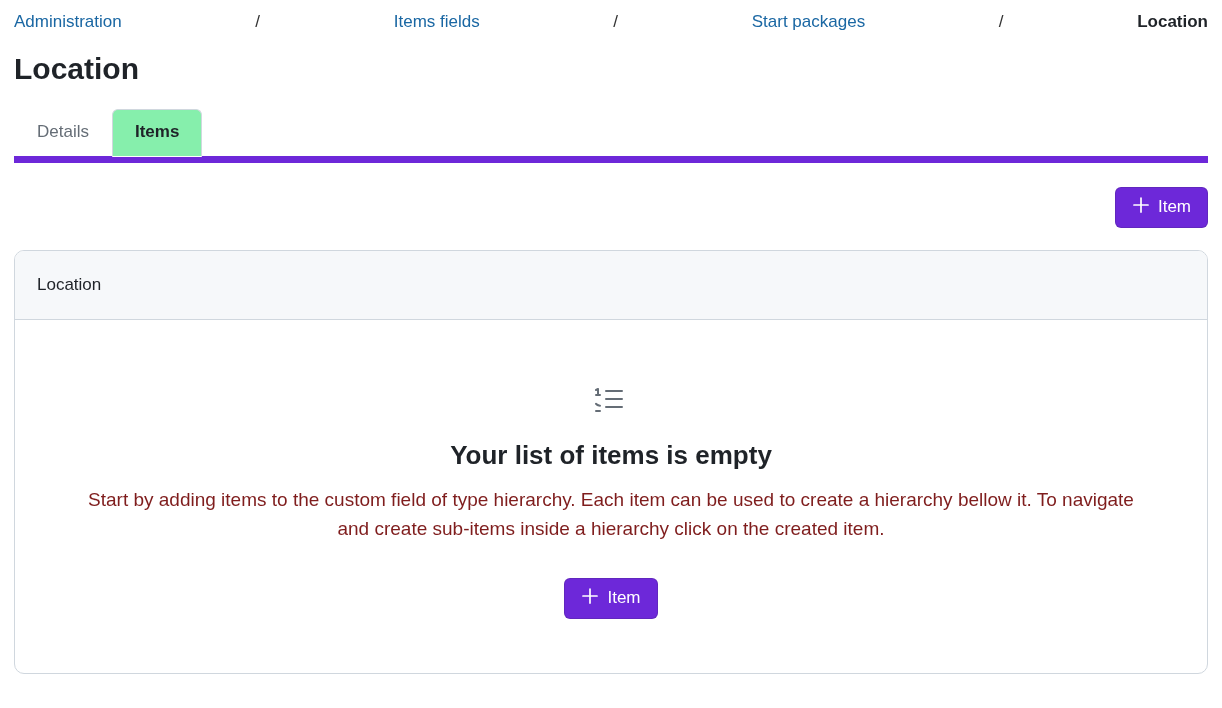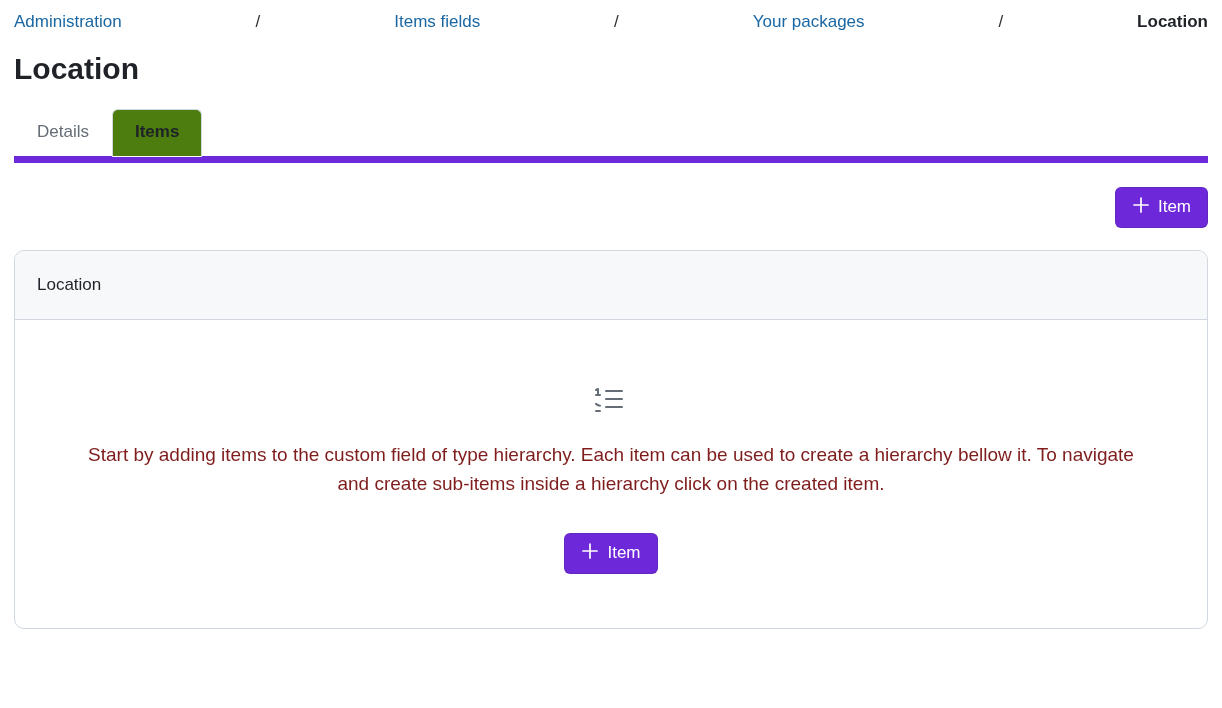--- a/index.html
+++ b/index.html
@@ -51,21 +51,21 @@
     border-top-right-radius: 6px;
     position: relative;
     top: 1px;
     background: transparent;
   }
   .tab.active {
     color: #1f2328;
     font-weight: 600;
     border-color: #d0d7de;
     border-bottom-color: #ffffff;
-    background: #4d7c0f;
+    background: #86efac;
   }
 
   
   .action-row {
     display: flex;
     justify-content: flex-end;
     margin-top: 24px;
   }
 
   .btn-primary {
@@ -123,21 +123,21 @@
   }
 </style>
 </head>
 <body>
 
 <nav class="breadcrumb">
   <a href="#">Administration</a>
   <span class="sep">/</span>
   <a href="#">Items fields</a>
   <span class="sep">/</span>
-  <a href="#">Your packages</a>
+  <a href="#">Start packages</a>
   <span class="sep">/</span>
   <span class="current">Location</span>
 </nav>
 
 <h1 class="page-title">Location</h1>
 
 <div class="tabs">
   <div class="tab">Details</div>
   <div class="tab active">Items</div>
 </div>
@@ -154,20 +154,21 @@
 </div>
 
 <div class="card">
   <div class="card-header">Location</div>
   <div class="card-body">
     <div class="empty-icon">
       <svg width="32" height="32" viewBox="0 0 16 16">
           <path d="M2.003 2.5a.5.5 0 00-.723-.447l-1 .5a.5.5 0 00.446.895l.28-.14V5H.5a.5.5 0 000 1h2a.5.5 0 000-1h-.5V2.5zM5 3.5a.5.5 0 01.5-.5h8a.5.5 0 010 1h-8a.5.5 0 01-.5-.5zm0 4a.5.5 0 01.5-.5h8a.5.5 0 010 1h-8a.5.5 0 01-.5-.5zm0 4a.5.5 0 01.5-.5h8a.5.5 0 010 1h-8a.5.5 0 01-.5-.5zM.924 9.61a.5.5 0 00-.851.525l.001.001.001.002.003.004.01.014a1.85 1.85 0 00.145.17c.1.105.254.253.459.401.41.297 1.033.586 1.808.586a.5.5 0 000-1c-.474 0-.878-.186-1.192-.414a2.5 2.5 0 01-.308-.264l-.076-.092zM.5 13a.5.5 0 000 1h2a.5.5 0 000-1h-2z"></path>
         </svg>
     </div>
+    <div class="empty-title">Your list of items is empty</div>
     <div class="empty-desc">Start by adding items to the custom field of type hierarchy. Each item can be used to create a hierarchy bellow it. To navigate and create sub-items inside a hierarchy click on the created item.</div>
     <button class="btn-primary">
       <span>
         <svg width="18" height="18" viewBox="0 0 16 16">
             <path d="M7.25 1.75a.75.75 0 011.5 0v5.5h5.5a.75.75 0 010 1.5h-5.5v5.5a.75.75 0 01-1.5 0v-5.5h-5.5a.75.75 0 010-1.5h5.5v-5.5z"></path>
           </svg>
       </span>
       <span>Item</span>
     </button>
   </div>

